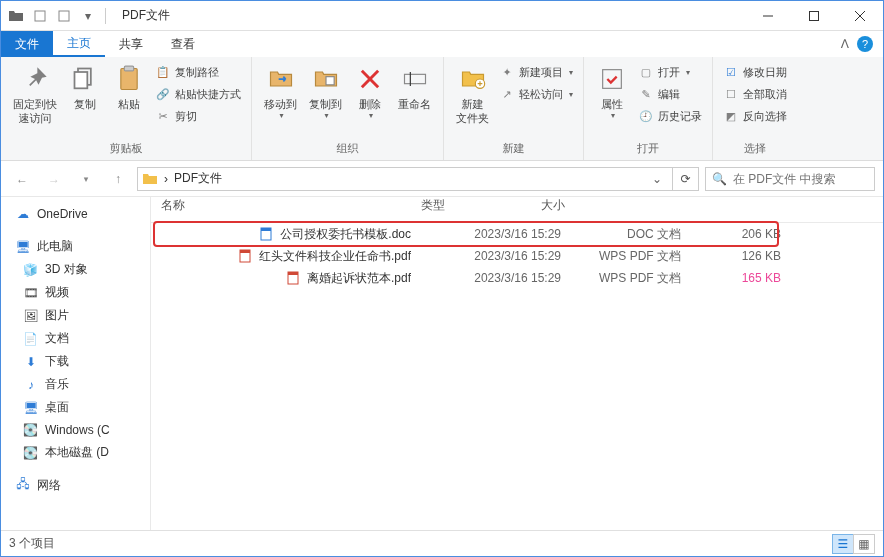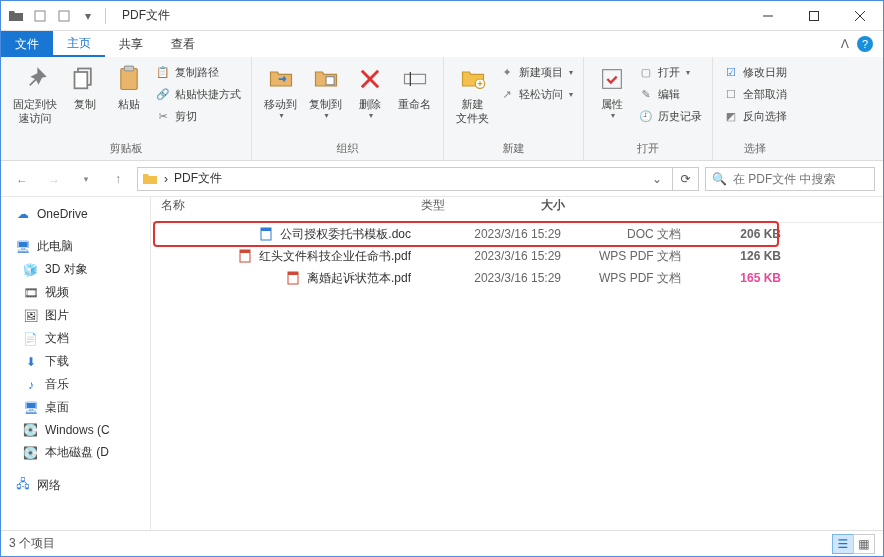--- a/index.html
+++ b/index.html
@@ -50,21 +50,21 @@
 .nav-item.root { padding-left: 14px; }
 .nav-item .ico { width: 16px; height: 16px; display: flex; align-items: center; justify-content: center; }
 .nav-gap { height: 10px; }
 
 .file-area { flex: 1; display: flex; flex-direction: column; }
 .col-head { display: flex; height: 26px; border-bottom: 1px solid #eaeaea; color: #555; font-size: 12px; }
 .col-head .c { padding-left: 10px; }
 .c-name { width: 260px; }
 .c-date { width: 150px; }
 .c-type { width: 120px; }
-.c-size { width: 100px; font-weight: bold; }
+.c-size { width: 100px; }
 .rows { position: relative; }
 .row { display: flex; align-items: center; height: 22px; font-size: 12px; color: #333; }
 .row .c { padding-left: 10px; overflow: hidden; white-space: nowrap; text-align: right; }
 .row .fico { width: 16px; height: 16px; margin-right: 6px; display: inline-flex; align-items: center; justify-content: center; vertical-align: middle; }
 .highlight-box { position: absolute; left: 2px; top: -2px; width: 626px; height: 26px; border: 2px solid #d33; border-radius: 4px; pointer-events: none; }
 
 .statusbar { height: 26px; border-top: 1px solid #e0e0e0; display: flex; align-items: center; padding: 0 8px; font-size: 12px; color: #555; }
 .statusbar .spacer { flex: 1; }
 .view-btn { width: 22px; height: 20px; border: 1px solid #ccc; display: flex; align-items: center; justify-content: center; margin-left: -1px; color: #666; }
 .view-btn.active { background: #cfe6fb; border-color: #7ab5e8; color: #1976d2; }

